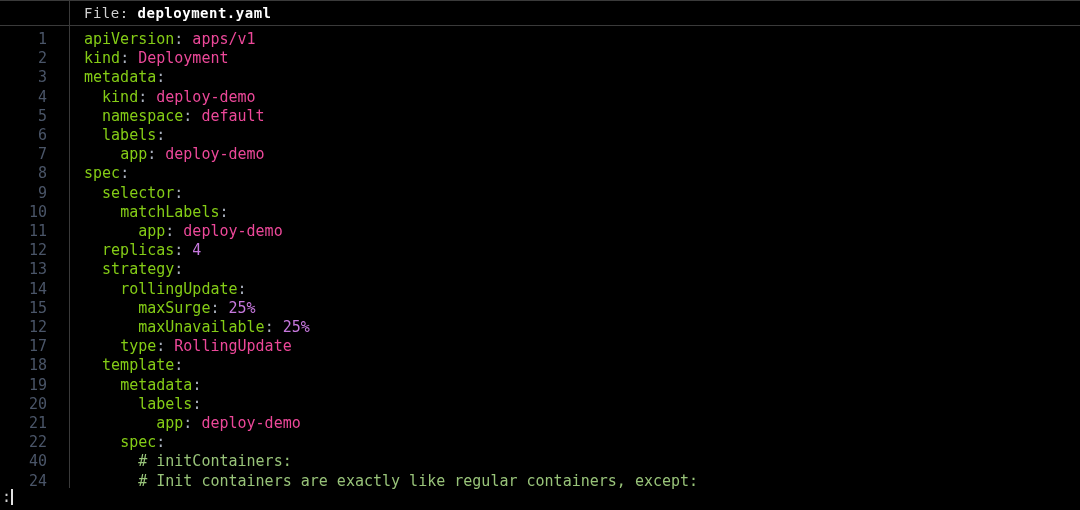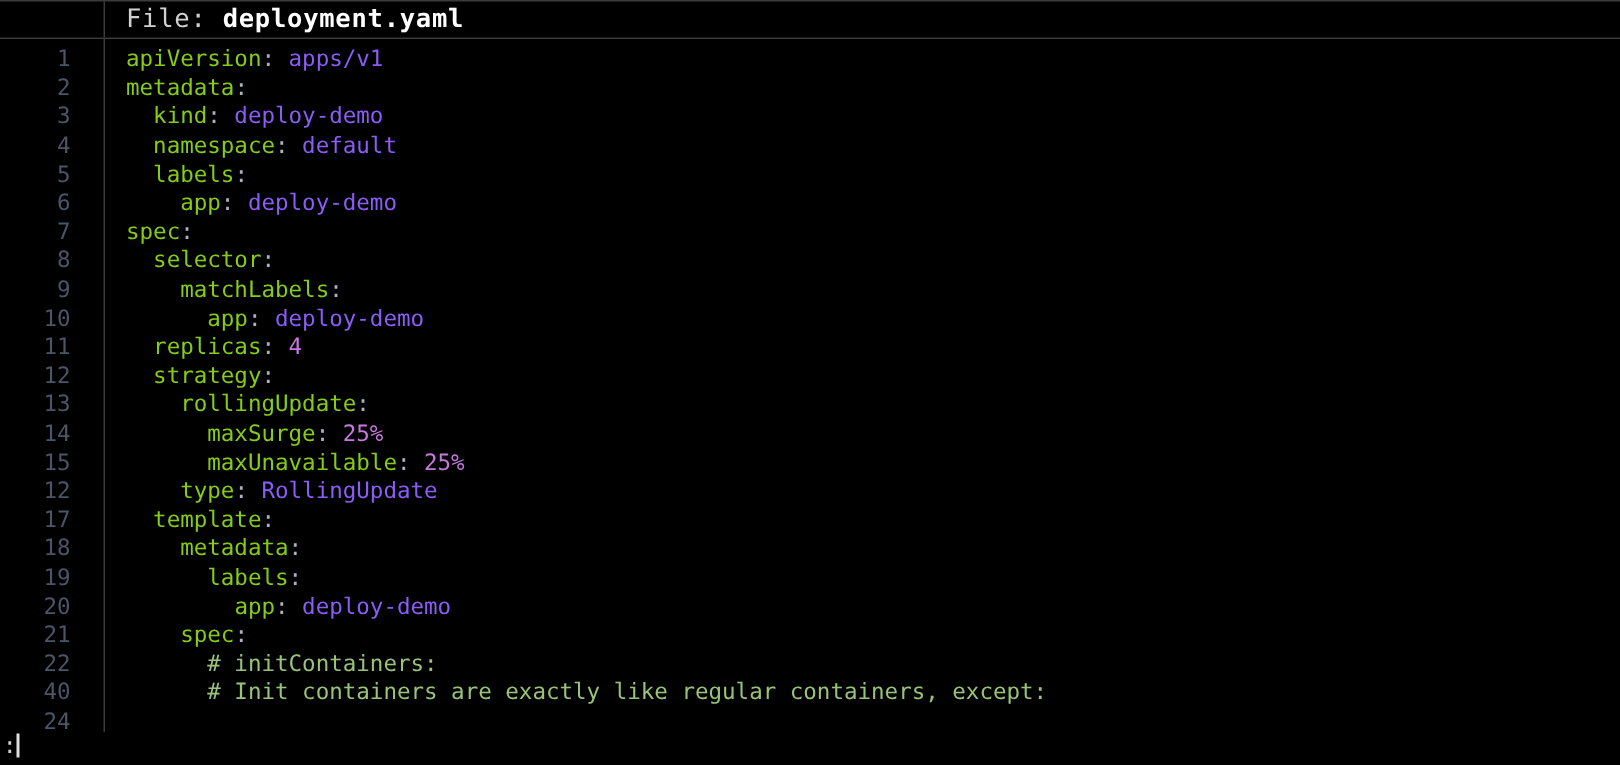--- a/index.html
+++ b/index.html
@@ -21,21 +21,21 @@
       align-items: center;
     }
     .header-gutter {
       width: 70px;
       height: 100%;
       border-right: 1px solid #3a3a3a;
     }
     .file-label {
       padding-left: 14px;
       color: #d0d0d0;
-      font-size: 17px;
+      font-size: 14px;
       letter-spacing: 0.5px;
     }
     .file-label .fname {
       font-weight: bold;
       color: #ffffff;
     }
     .editor {
       display: flex;
       height: calc(100% - 26px - 22px);
     }
@@ -57,21 +57,21 @@
       padding-left: 14px;
       flex: 1;
     }
     .codeline {
       font-size: 15px;
       line-height: 19.2px;
       white-space: pre;
     }
     .k-key    { color: #84cc16; }   
     .k-val    { color: #c678dd; }   
-    .k-str    { color: #8b5cf6; }   
+    .k-str    { color: #ec4899; }   
     .k-punc   { color: #abb2bf; }   
     .k-com    { color: #98c379; }  
     .statusbar {
       position: absolute;
       bottom: 0;
       left: 0;
       right: 0;
       height: 22px;
       font-size: 15px;
       color: #d0d0d0;
@@ -116,20 +116,21 @@
       <div class="lineno">18</div>
       <div class="lineno">19</div>
       <div class="lineno">20</div>
       <div class="lineno">21</div>
       <div class="lineno">22</div>
       <div class="lineno">40</div>
       <div class="lineno">24</div>
     </div>
   <div class="code" id="code">
       <div class="codeline"><span class="k-key">apiVersion</span><span class="k-punc">:</span><span class="k-str"> apps/v1</span></div>
+      <div class="codeline"><span class="k-key">kind</span><span class="k-punc">:</span><span class="k-str"> Deployment</span></div>
       <div class="codeline"><span class="k-key">metadata</span><span class="k-punc">:</span></div>
       <div class="codeline"><span class="k-punc">  </span><span class="k-key">kind</span><span class="k-punc">:</span><span class="k-str"> deploy-demo</span></div>
       <div class="codeline"><span class="k-punc">  </span><span class="k-key">namespace</span><span class="k-punc">:</span><span class="k-str"> default</span></div>
       <div class="codeline"><span class="k-punc">  </span><span class="k-key">labels</span><span class="k-punc">:</span></div>
       <div class="codeline"><span class="k-punc">    </span><span class="k-key">app</span><span class="k-punc">:</span><span class="k-str"> deploy-demo</span></div>
       <div class="codeline"><span class="k-key">spec</span><span class="k-punc">:</span></div>
       <div class="codeline"><span class="k-punc">  </span><span class="k-key">selector</span><span class="k-punc">:</span></div>
       <div class="codeline"><span class="k-punc">    </span><span class="k-key">matchLabels</span><span class="k-punc">:</span></div>
       <div class="codeline"><span class="k-punc">      </span><span class="k-key">app</span><span class="k-punc">:</span><span class="k-str"> deploy-demo</span></div>
       <div class="codeline"><span class="k-punc">  </span><span class="k-key">replicas</span><span class="k-punc">:</span><span class="k-val"> 4</span></div>

